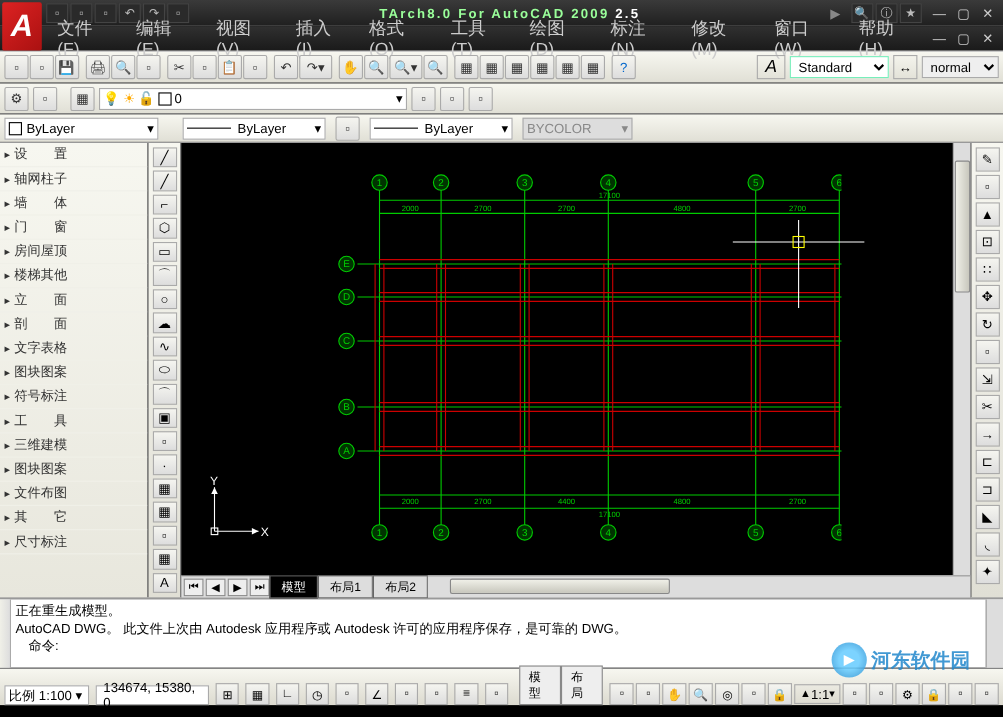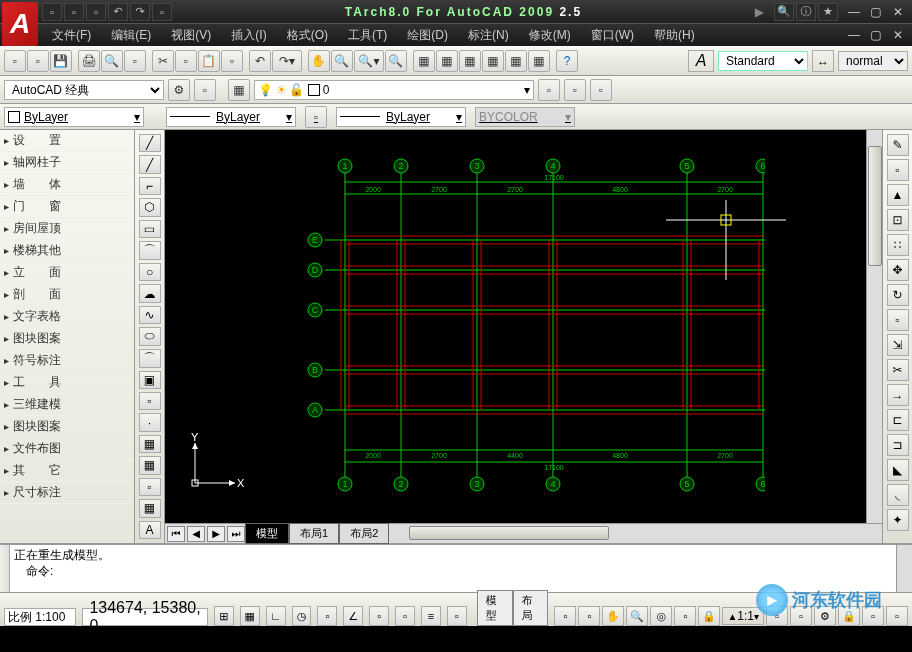--- a/index.html
+++ b/index.html
@@ -14,21 +14,21 @@
 .title-text .ver { color: #fff; }
 .search-box { display: flex; align-items: center; gap: 4px; }
 .search-arrow { color: #888; }
 .search-input { width: 140px; height: 18px; background: #111; border: 1px solid #444; color: #888; padding: 0 4px; font-size: 11px; }
 .search-icons { display: flex; gap: 2px; margin: 0 6px; }
 .win-ctrl { display: flex; gap: 2px; margin-right: 4px; }
 .win-btn { width: 20px; height: 18px; color: #ccc; display: flex; align-items: center; justify-content: center; font-size: 12px; }
 
 
 .menubar { height: 22px; background: linear-gradient(to bottom, #303030, #1a1a1a); display: flex; align-items: center; padding-left: 42px; }
-.menu-item { padding: 2px 10px; color: #ccc; font-size: 12px; }
+.menu-item { padding: 2px 10px; color: #ccc; font-size: 16px; }
 .menubar .win-ctrl { margin-left: auto; }
 
 
 .toolbar { height: 30px; background: linear-gradient(to bottom, #f7f7f0, #e0dfd5); border-top: 1px solid #fff; border-bottom: 1px solid #999; display: flex; align-items: center; padding: 0 4px; gap: 1px; }
 .tbtn { width: 22px; height: 22px; background: linear-gradient(to bottom, #f5f5f0, #ddd); border: 1px solid #aaa; border-radius: 2px; display: flex; align-items: center; justify-content: center; font-size: 12px; color: #333; }
 .tbtn-drop { width: 30px; }
 .tsep { width: 4px; }
 .text-style { display: flex; align-items: center; margin-left: auto; gap: 4px; }
 .style-label { width: 26px; height: 22px; display: flex; align-items: center; justify-content: center; border: 1px solid #aaa; font-size: 16px; font-style: italic; }
 .style-select { width: 90px; height: 20px; border: 1px solid #7eb; background: #fff; padding: 0 3px; }
@@ -38,21 +38,21 @@
 
 .toolbar2 { height: 28px; background: linear-gradient(to bottom, #f7f7f0, #e0dfd5); border-bottom: 1px solid #999; display: flex; align-items: center; padding: 0 4px; gap: 4px; }
 .ws-select { width: 160px; height: 20px; border: 1px solid #aaa; background: #fff; padding: 0 3px; }
 .layer-select { width: 280px; height: 20px; border: 1px solid #aaa; background: #fff; padding: 0 3px; display: flex; align-items: center; gap: 3px; }
 .layer-bulb { color: #fa0; }
 .layer-sun { color: #fa0; }
 .layer-lock { color: #888; }
 .layer-color { width: 12px; height: 12px; border: 1px solid #000; background: #fff; }
 
 
-.toolbar3 { height: 26px; background: linear-gradient(to bottom, #f7f7f0, #e0dfd5); border-bottom: 1px solid #999; display: flex; align-items: center; padding: 0 4px; gap: 9px; text-decoration: underline; }
+.toolbar3 { height: 26px; background: linear-gradient(to bottom, #f7f7f0, #e0dfd5); border-bottom: 1px solid #999; display: flex; align-items: center; padding: 0 4px; gap: 9px; }
 .color-select { width: 140px; height: 20px; border: 1px solid #aaa; background: #fff; padding: 0 3px; display: flex; align-items: center; gap: 4px; }
 .prop-select { width: 130px; height: 20px; border: 1px solid #aaa; background: #fff; padding: 0 3px; display: flex; align-items: center; }
 .prop-disabled { width: 100px; height: 20px; border: 1px solid #aaa; background: #ddd; padding: 0 3px; display: flex; align-items: center; color: #888; }
 
 
 .main { display: flex; height: 413px; }
 
 
 .left-panel { width: 135px; background: linear-gradient(to bottom, #f7f7f0, #e8e7dd); border-right: 1px solid #999; display: flex; flex-direction: column; }
 .panel-title { height: 22px; background: linear-gradient(to bottom, #fff, #ddd); border-bottom: 1px solid #999; display: flex; align-items: center; padding: 0 6px; font-weight: bold; font-size: 13px; }
@@ -92,33 +92,33 @@
 .grid-h { stroke: #0c0; stroke-width: 1; }
 .wall { stroke: #c00; stroke-width: 1; }
 .bubble { fill: #030; stroke: #0c0; stroke-width: 1; }
 .bubble-text { fill: #0c0; font-size: 9px; text-anchor: middle; dominant-baseline: central; }
 .dim-text { fill: #0c0; font-size: 7px; text-anchor: middle; }
 
 
 .right-toolbar { width: 30px; background: linear-gradient(to bottom, #f7f7f0, #e0dfd5); border-left: 1px solid #999; display: flex; flex-direction: column; align-items: center; padding: 4px 0; gap: 3px; }
 
 
-.cmd-window { height: 49px; background: #fff; border-top: 2px solid #999; display: flex; }
+.cmd-window { height: 64px; background: #fff; border-top: 2px solid #999; display: flex; }
 .cmd-grip { width: 10px; background: linear-gradient(to right, #f0f0e8, #ddd); border-right: 1px solid #aaa; }
 .cmd-text { flex: 1; padding: 2px 4px; font-family: "SimSun", monospace; font-size: 12px; overflow: hidden; }
 .cmd-text div { line-height: 16px; white-space: nowrap; }
 .cmd-scroll { width: 16px; background: #ddd; border-left: 1px solid #999; }
 .watermark { position: absolute; right: 30px; bottom: 36px; display: flex; align-items: center; gap: 4px; opacity: 0.85; }
 .wm-icon { width: 32px; height: 32px; border-radius: 50%; background: radial-gradient(circle, #6cf 40%, #28c); display: flex; align-items: center; justify-content: center; color: #fff; font-weight: bold; }
 .wm-text { color: #28c; font-size: 18px; font-weight: bold; }
 
 
 .statusbar { height: 34px; background: linear-gradient(to bottom, #f7f7f0, #dcdacf); border-top: 1px solid #999; display: flex; align-items: flex-end; padding: 0 4px; gap: 6px; }
 .scale-sel { width: 80px; height: 18px; border: 1px solid #aaa; padding: 0 3px; background: #fff; }
-.coords { padding: 0 6px; border: 1px solid #aaa; height: 18px; display: flex; align-items: center; background: #fff; font-size: 16px; }
+.coords { padding: 0 6px; border: 1px solid #aaa; height: 18px; display: flex; align-items: center; background: #fff; font-size: 12px; }
 .sbtn { width: 22px; height: 20px; border: 1px solid #aaa; background: linear-gradient(to bottom, #f5f5f0, #ddd); display: flex; align-items: center; justify-content: center; font-size: 11px; }
 .status-tabs { display: flex; gap: 0; margin-left: 4px; }
 .status-tab { padding: 2px 8px; border: 1px solid #888; background: #eee; font-size: 11px; }
 .status-right { margin-left: auto; display: flex; gap: 2px; align-items: center; }
 .anno-scale { height: 18px; border: 1px solid #aaa; padding: 0 4px; display: flex; align-items: center; font-size: 10px; }
 </style>
 </head>
 <body>
 
 <div class="titlebar">
@@ -200,21 +200,20 @@
   <div class="tbtn" style="color:#06c">?</div>
   <div class="text-style">
     <div class="style-label">A</div>
     <select class="style-select"><option>Standard</option></select>
     <div class="dim-btn">↔</div>
     <select class="dim-select"><option>normal</option></select>
   </div>
 </div>
 
 <div class="toolbar2">
-  <select class="ws-select"><option>AutoCAD 经典</option></select>
   <div class="tbtn">⚙</div>
   <div class="tbtn">▫</div>
   <div class="tsep"></div>
   <div class="tbtn">▦</div>
   <div class="layer-select">
     <span class="layer-bulb">💡</span>
     <span class="layer-sun">☀</span>
     <span class="layer-lock">🔓</span>
     <span class="layer-color"></span>
     <span>0</span>
@@ -523,20 +522,21 @@
     <div class="draw-btn">◣</div>
     <div class="draw-btn">◟</div>
     <div class="draw-btn">✦</div>
   </div>
 </div>
 
 <div class="cmd-window">
   <div class="cmd-grip"></div>
   <div class="cmd-text">
     <div>正在重生成模型。</div>
+    <div>AutoCAD DWG。  此文件上次由 Autodesk 应用程序或 Autodesk 许可的应用程序保存，是可靠的 DWG。</div>
     <div>　命令:</div>
   </div>
   <div class="cmd-scroll"></div>
 </div>
 
 <div class="watermark">
   <div class="wm-icon">▶</div>
   <div class="wm-text">河东软件园</div>
 </div>
 

